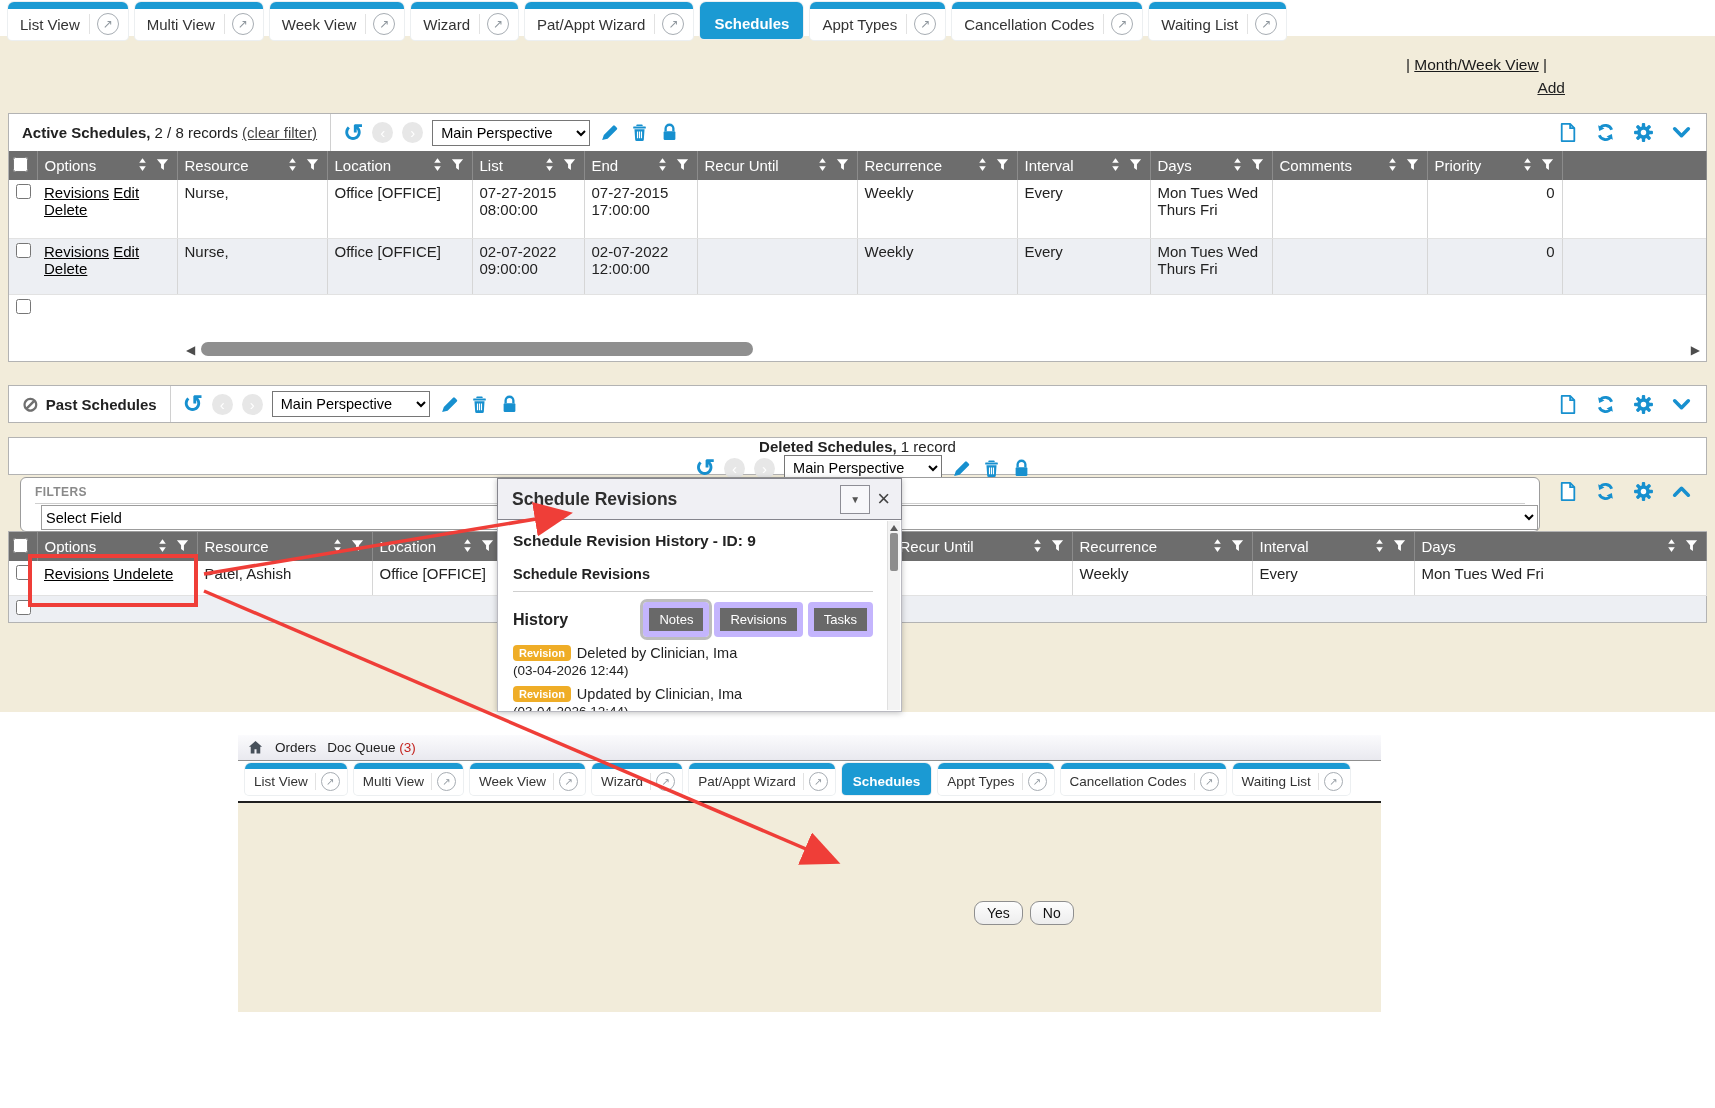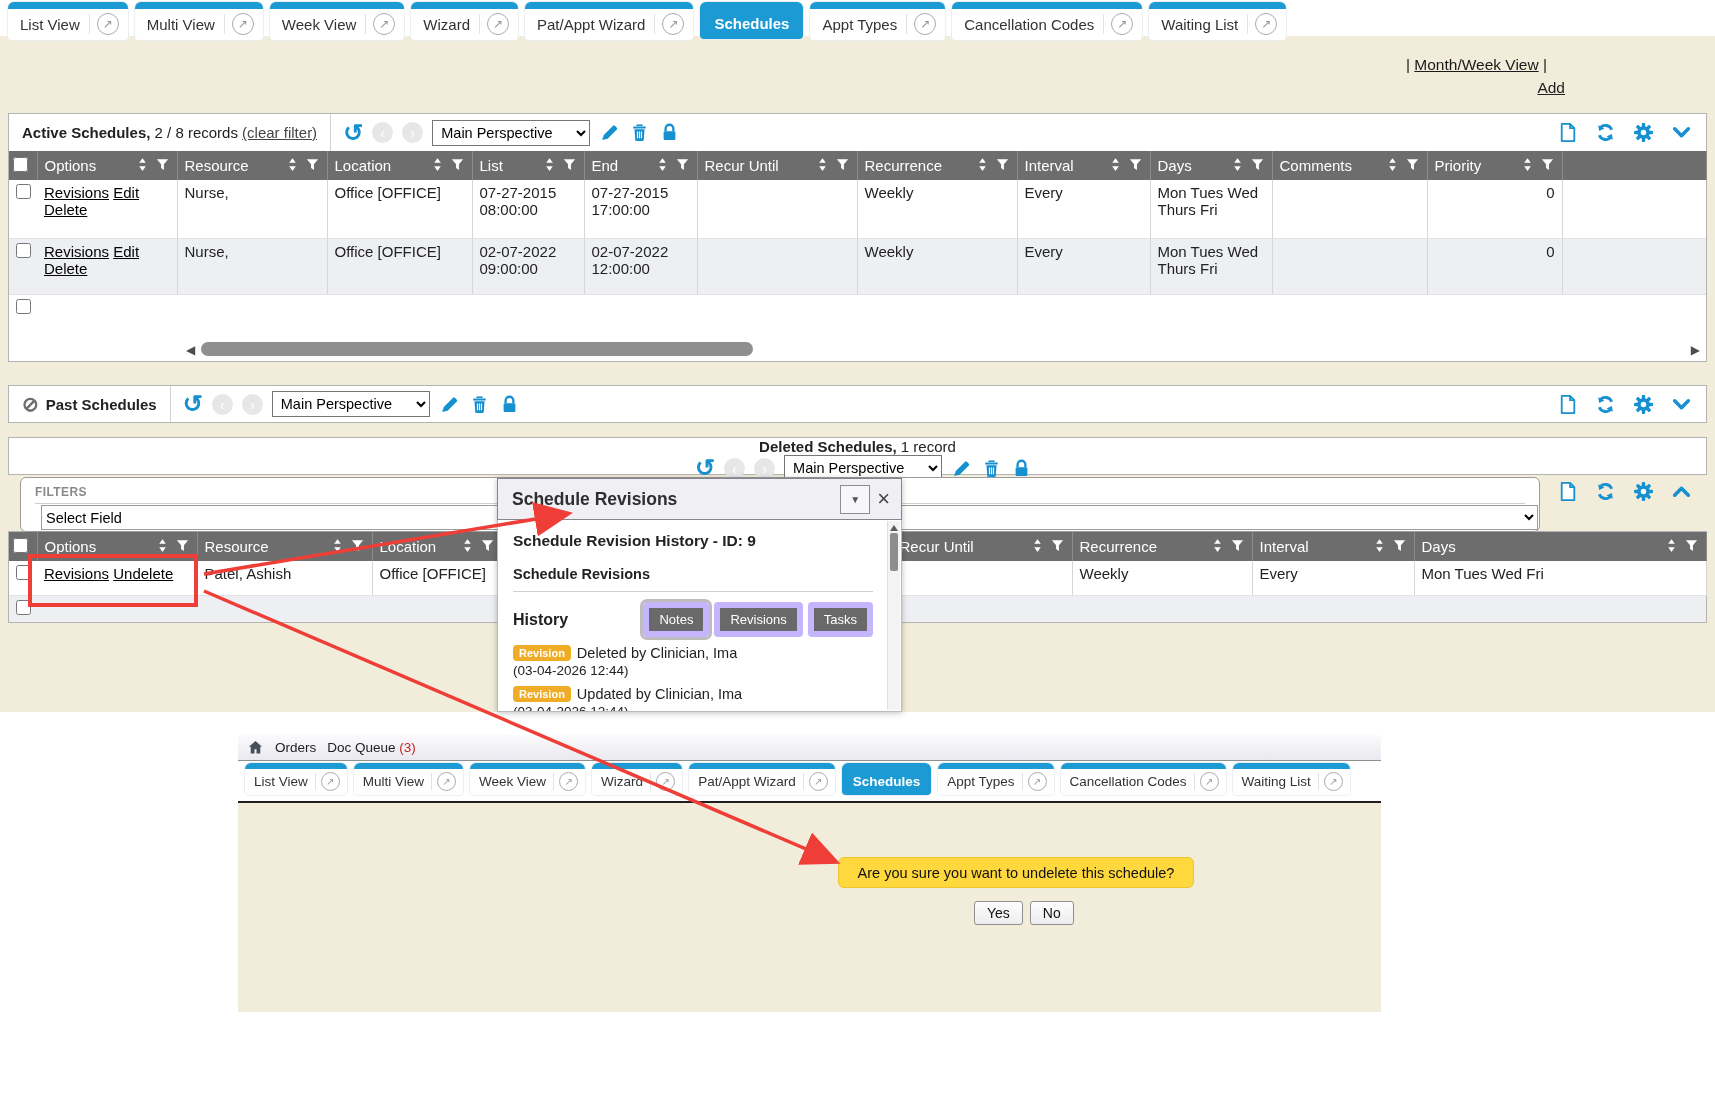--- a/index.html
+++ b/index.html
@@ -112,21 +112,21 @@
   
   .inset { position: absolute; left: 238px; top: 735px; width: 1143px; height: 277px; background: #f2ecda; }
   .crumbbar { height: 26px; background: linear-gradient(#fbfbfd, #e9e9ef); border-bottom: 1px solid #8f8f8f;
               display: flex; align-items: center; gap: 11px; padding-left: 9px; font-size: 13.5px; }
   .crumbbar .red { color: #c42420; }
   .inset-tabstrip { position: relative; background: #fff; height: 42px; border-bottom: 2px solid #1f1f1f; }
   .banner { position: absolute; left: 600px; top: 122px; width: 356px; height: 31px; background: #ffd83d;
             border: 1px solid #ecc52f; border-radius: 6px; display: flex; align-items: center;
             justify-content: center; font-size: 14.5px; color: #111; }
   .confirm-btns { position: absolute; left: 736px; top: 166px; display: flex; gap: 7px; }
-  .cbtn { background: linear-gradient(#fdfdfd,#ededed); border: 1px solid #8f8f8f; border-radius: 3px;
+  .cbtn { background: linear-gradient(#fdfdfd,#ededed); border: 1px solid #8f8f8f; border-radius: 9px;
           font-size: 14px; padding: 3px 12px; cursor: pointer; font-family: inherit; color: #111; }
 </style>
 </head>
 <body>
 
 <svg width="0" height="0" style="position:absolute">
 <defs>
   <symbol id="i-file" viewBox="0 0 20 20">
         <path d="M4.5 1.8h8l4 4v12.4h-12z" fill="#fff" stroke="#1790cf" stroke-width="1.7" stroke-linejoin="round"></path>
         <path d="M12.5 1.8v4h4" fill="none" stroke="#1790cf" stroke-width="1.7"></path>
@@ -794,21 +794,20 @@
             <span class="tab-sep"></span>
             <span class="ext">↗</span>
           </div>
         <div class="tab">
             <span>Waiting List</span>
             <span class="tab-sep"></span>
             <span class="ext">↗</span>
           </div>
       </div>
     </div>
-    <div class="banner">Are you sure you want to undelete this schedule?</div>
     <div class="confirm-btns">
       <button class="cbtn">Yes</button>
       <button class="cbtn">No</button>
     </div>
   </div>
 
   <svg class="annot" width="1715" height="1108">
     <defs>
       <marker id="arr" markerWidth="11" markerHeight="10" refX="9" refY="5" orient="auto">
         <path d="M0 0L11 5L0 10z" fill="#ef3e38"></path>

